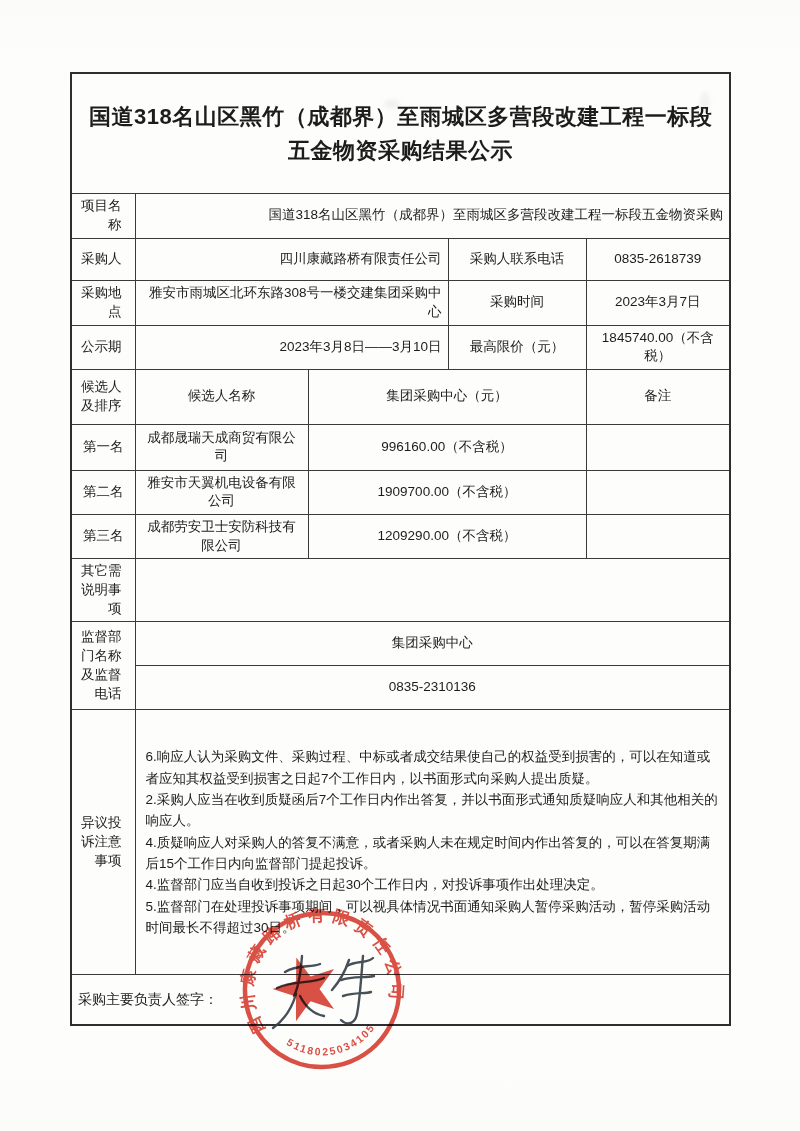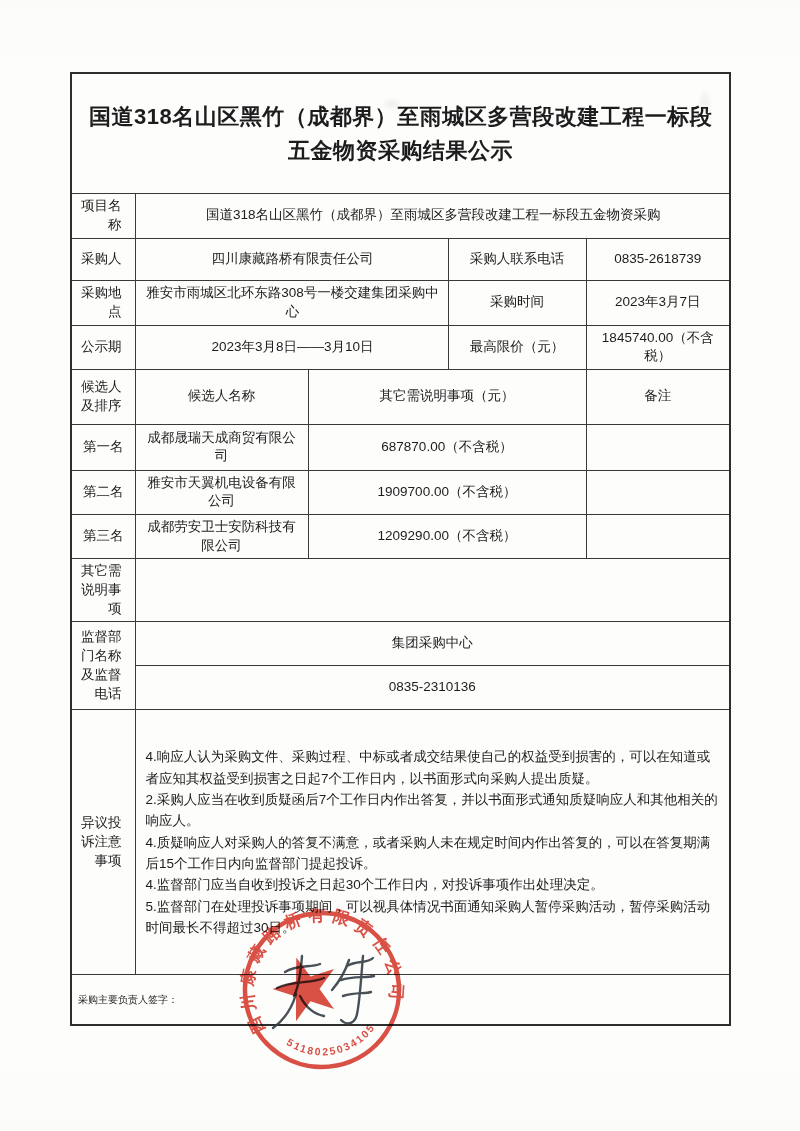--- a/index.html
+++ b/index.html
@@ -29,25 +29,25 @@
     vertical-align:middle;
   }
   td.title-cell{
     font-size:22px;font-weight:700;text-align:center;
     vertical-align:top;padding:26px 10px 8px;line-height:1.55;
     letter-spacing:.5px;
   }
   td.lbl{
     text-align:right;padding:2px 13px 2px 5px;line-height:1.4;
   }
-  td.v{text-align:center;padding-left:8px;}
+  td.v{text-align:right;padding-left:8px;}
   td.c{text-align:center;}
   .appeal-cell{padding:8px 10px;vertical-align:middle;}
   .appeal-item{margin:0;line-height:1.58;}
-  .sig-cell{font-size:10px;padding-left:6px;}
+  .sig-cell{font-size:14px;padding-left:6px;}
   .stamp-svg{position:absolute;left:222px;top:890px;width:200px;height:200px;
     opacity:.88;mix-blend-mode:multiply;pointer-events:none;}
   .sig-svg{position:absolute;left:263px;top:942px;width:135px;height:100px;
     pointer-events:none;opacity:.92;}
 </style>
 </head>
 <body>
 
 <div class="page">
 
@@ -90,28 +90,28 @@
     <tr style="height:40px">
       <td class="lbl">公示期</td>
       <td colspan="2" class="v">2023年3月8日——3月10日</td>
       <td class="c">最高限价（元）</td>
       <td class="c">1845740.00（不含税）</td>
     </tr>
 
     <tr style="height:55px">
       <td class="lbl">候选人及排序</td>
       <td class="c">候选人名称</td>
-      <td colspan="2" class="c">其它需说明事项（元）</td>
+      <td colspan="2" class="c">集团采购中心（元）</td>
       <td class="c">备注</td>
     </tr>
 
     <tr style="height:46px">
       <td class="c">第一名</td>
       <td class="c">成都晟瑞天成商贸有限公司</td>
-      <td colspan="2" class="c">687870.00（不含税）</td>
+      <td colspan="2" class="c">996160.00（不含税）</td>
       <td class="c"></td>
     </tr>
 
     <tr style="height:42px">
       <td class="c">第二名</td>
       <td class="c">雅安市天翼机电设备有限公司</td>
       <td colspan="2" class="c">1909700.00（不含税）</td>
       <td class="c"></td>
     </tr>
 
@@ -131,21 +131,21 @@
       <td class="lbl" rowspan="2">监督部门名称及监督电话</td>
       <td colspan="4" class="c">集团采购中心</td>
     </tr>
     <tr style="height:44px">
       <td colspan="4" class="c">0835-2310136</td>
     </tr>
 
     <tr style="height:265px">
       <td class="lbl">异议投诉注意事项</td>
       <td colspan="4" class="appeal-cell">
-        <div class="appeal-item">4.响应人认为采购文件、采购过程、中标或者成交结果使自己的权益受到损害的，可以在知道或者应知其权益受到损害之日起7个工作日内，以书面形式向采购人提出质疑。</div>
+        <div class="appeal-item">6.响应人认为采购文件、采购过程、中标或者成交结果使自己的权益受到损害的，可以在知道或者应知其权益受到损害之日起7个工作日内，以书面形式向采购人提出质疑。</div>
         <div class="appeal-item">2.采购人应当在收到质疑函后7个工作日内作出答复，并以书面形式通知质疑响应人和其他相关的响应人。</div>
         <div class="appeal-item">4.质疑响应人对采购人的答复不满意，或者采购人未在规定时间内作出答复的，可以在答复期满后15个工作日内向监督部门提起投诉。</div>
         <div class="appeal-item">4.监督部门应当自收到投诉之日起30个工作日内，对投诉事项作出处理决定。</div>
         <div class="appeal-item">5.监督部门在处理投诉事项期间，可以视具体情况书面通知采购人暂停采购活动，暂停采购活动时间最长不得超过30日。</div>
       </td>
     </tr>
 
     <tr style="height:50px">
       <td colspan="5" class="sig-cell">
         <span>采购主要负责人签字：</span>

